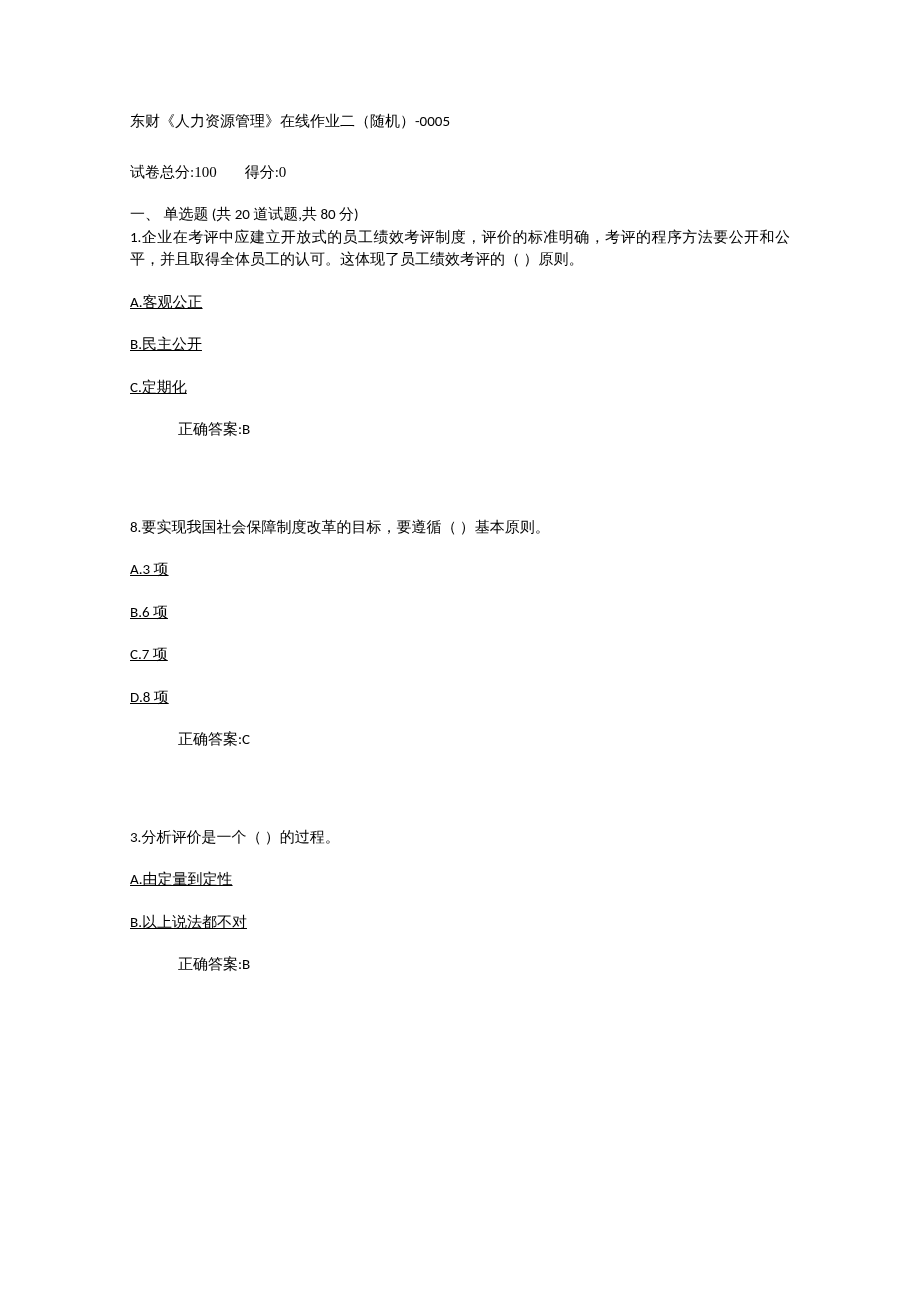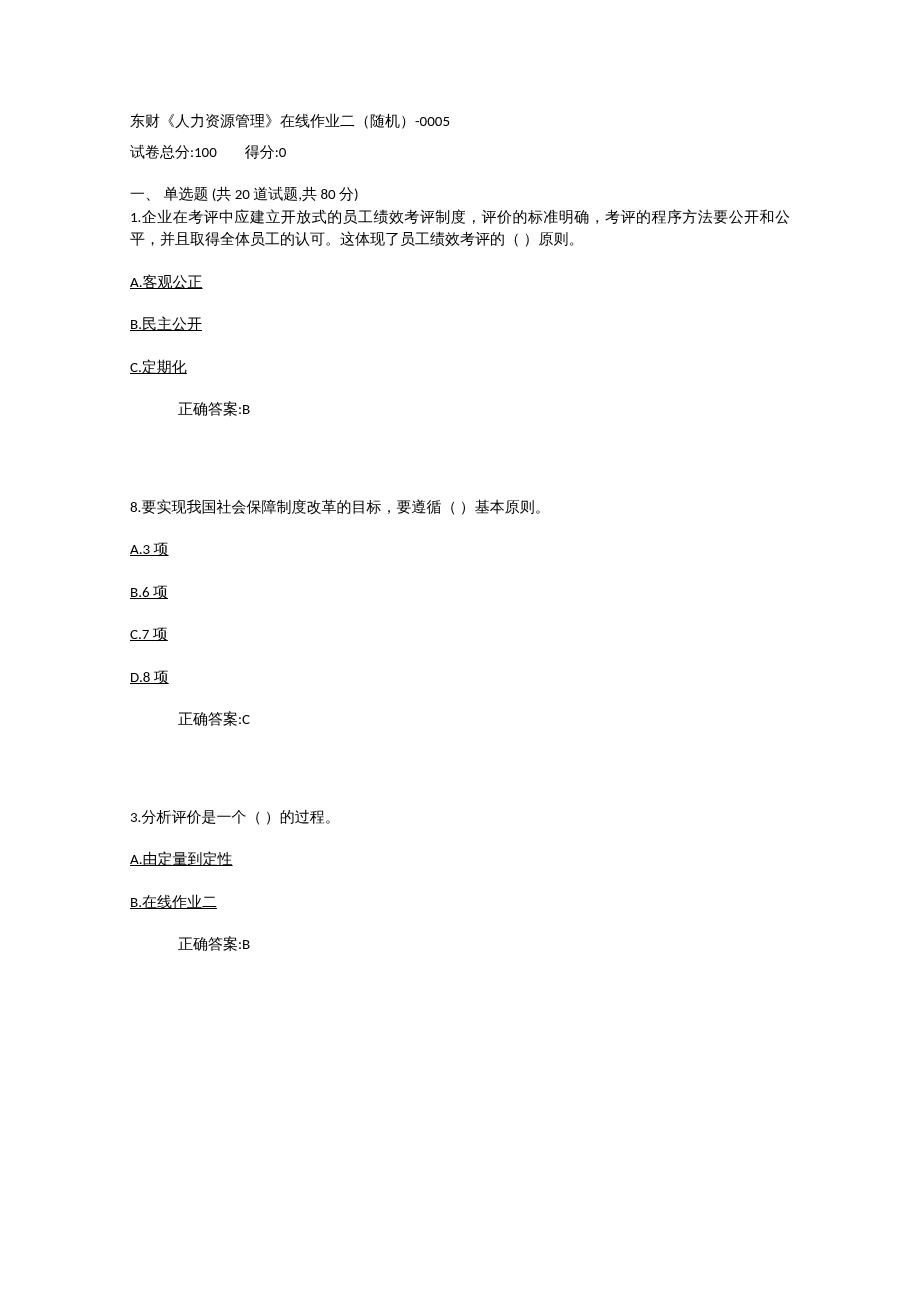--- a/index.html
+++ b/index.html
@@ -10,24 +10,25 @@
     body {
       background: #ffffff;
       font-family: "Calibri", "Microsoft YaHei", "SimSun", sans-serif;
       font-size: 15px;
       color: #000000;
       line-height: 1.5;
       padding: 110px 130px 100px 130px;
       width: 920px;
     }
     .line {
-      margin-bottom: 8px;
+      margin-bottom: 28px;
     }
     .meta-line {
       margin-bottom: 20px;
+      font-family: Liberation Serif, serif;
     }
     .section-header {
     }
     .question-block {
       margin-bottom: 75px;
     }
     .question-block:last-child {
       margin-bottom: 0;
     }
     .question-text {
@@ -71,15 +72,15 @@
   <div class="option">A.3 项</div>
   <div class="option">B.6 项</div>
   <div class="option">C.7 项</div>
   <div class="option">D.8 项</div>
   <div class="answer">正确答案:C</div>
 </div>
 
 <div class="question-block">
   <div class="question-text">3.分析评价是一个（ ）的过程。</div>
   <div class="option">A.由定量到定性</div>
-  <div class="option">B.在线作业二</div>
+  <div class="option">B.以上说法都不对</div>
   <div class="answer">正确答案:B</div>
 </div>
 
 </body></html>

